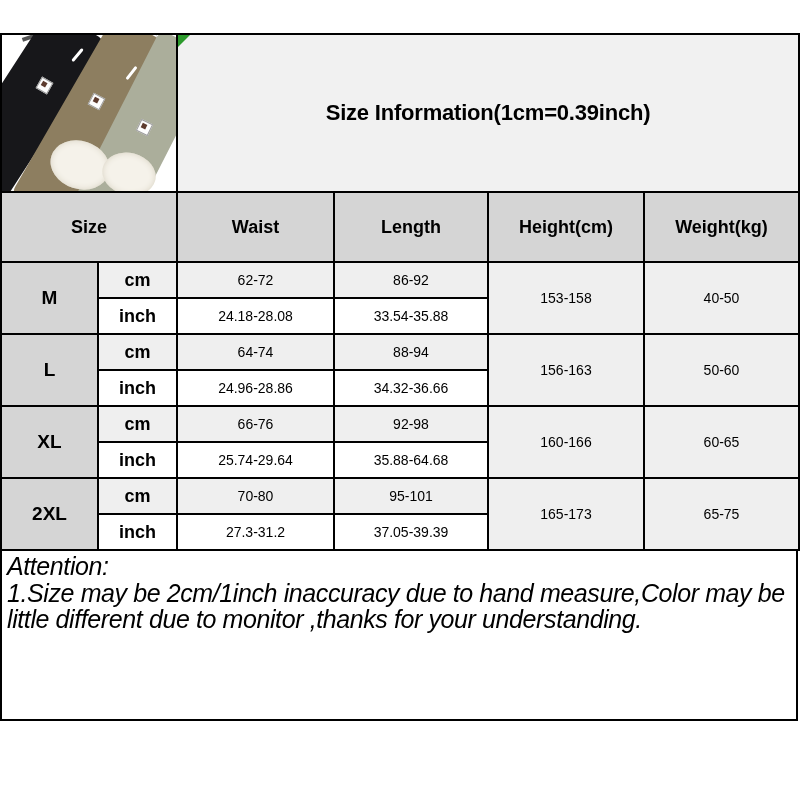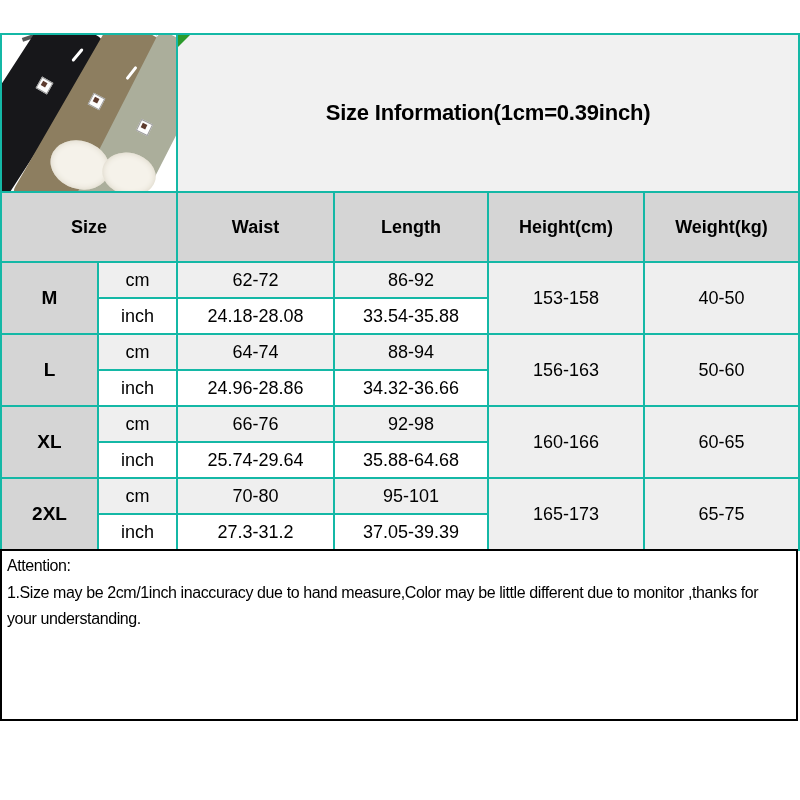--- a/index.html
+++ b/index.html
@@ -1,40 +1,40 @@
 <!DOCTYPE html>
 <html><head>
 <meta charset="utf-8">
 <style>
   html,body{margin:0;padding:0;background:#ffffff;}
   body{width:800px;height:800px;font-family:"Liberation Sans",sans-serif;color:#000;overflow:hidden;}
   .sheet{padding-top:33px;width:800px;}
 
   table.size-table{border-collapse:collapse;table-layout:fixed;width:798px;}
-  table.size-table td{border:2px solid #14b8a6;text-align:center;vertical-align:middle;padding:0;overflow:hidden;}
+  table.size-table td{border:2px solid #000000;text-align:center;vertical-align:middle;padding:0;overflow:hidden;}
 
   tr.top-row{height:158px;}
   tr.header-row{height:70px;}
   tr.sub-row{height:36px;}
 
   td.photo-cell{background:#fff;position:relative;padding:0;}
   td.title-cell{background:#f1f1f1;position:relative;}
   .title-text{font-size:22px;font-weight:700;letter-spacing:-0.2px;}
   .corner-triangle{position:absolute;top:0;left:0;width:0;height:0;
     border-top:12px solid #2c9a2c;border-right:12px solid transparent;}
 
   tr.header-row td{background:#d5d5d5;font-weight:700;font-size:18px;}
   td.size-cell{background:#d5d5d5;font-weight:700;font-size:19px;}
-  td.unit-cell{font-weight:400;font-size:18px;border-radius:6px;}
-  td.val{font-size:18px;font-weight:400;margin-top:12px;}
+  td.unit-cell{font-weight:700;font-size:18px;border-radius:6px;}
+  td.val{font-size:14px;font-weight:400;margin-top:12px;}
   .lt{background:#efefef;}
 
   .attention-box{box-sizing:border-box;width:798px;height:172px;margin-top:-2px;
     border:2px solid #000;background:#fff;padding:2px 6px 0 5px;text-align:left;}
-  .attention-box div{font-size:16px;line-height:26.5px;letter-spacing:-0.4px;}
+  .attention-box div{font-size:25px;line-height:26.5px;letter-spacing:-0.4px;font-style:italic;}
 
   
   .photo{position:absolute;inset:0;background:#fff;overflow:hidden;}
   .pant{position:absolute;border-radius:10px;}
   .pant-black{left:-14px;top:-28px;width:66px;height:215px;background:#17171a;transform:rotate(33deg);}
   .pant-khaki{left:56px;top:-18px;width:70px;height:210px;background:#8d7e60;transform:rotate(30deg);}
   .pant-sage{left:112px;top:-2px;width:62px;height:190px;background:#abae9b;transform:rotate(27deg);}
   .cuff{position:absolute;border-radius:50%;background:#f5f2ea;box-shadow:inset 0 0 6px #d8d2c2;}
   .cuff-1{left:48px;top:106px;width:60px;height:48px;transform:rotate(18deg);}
   .cuff-2{left:100px;top:118px;width:54px;height:42px;transform:rotate(14deg);}

